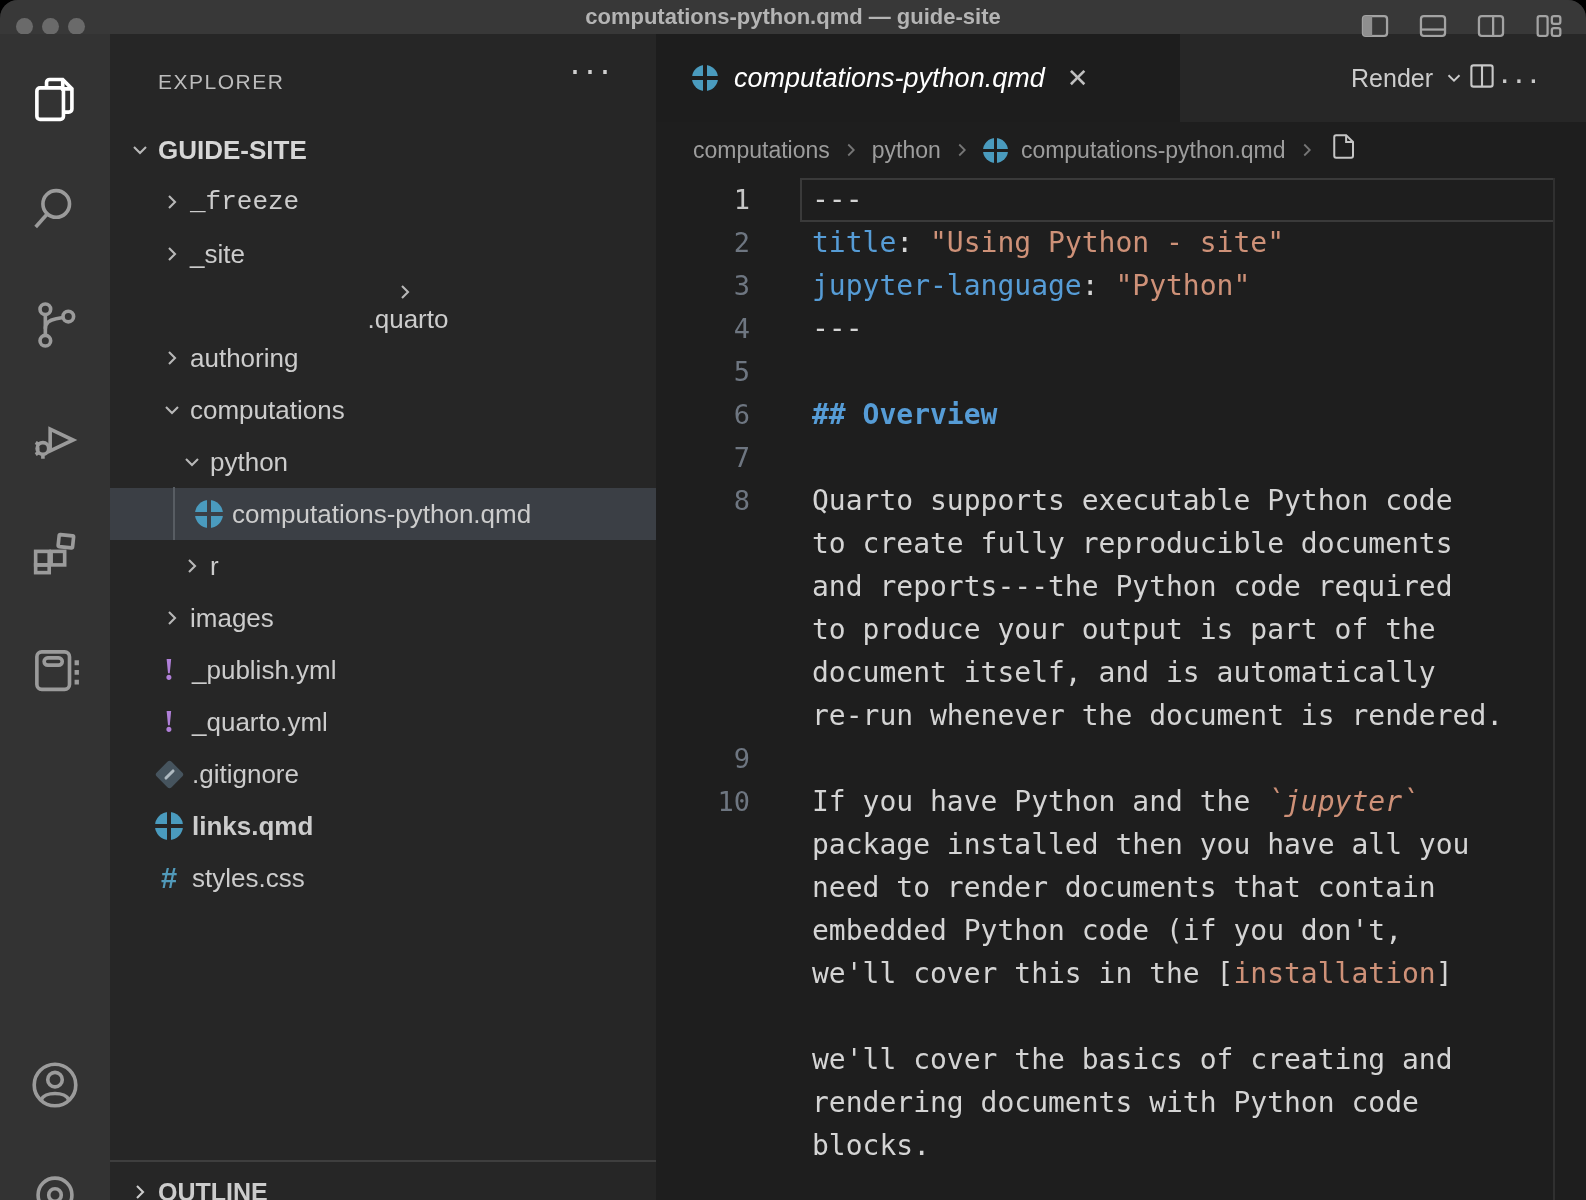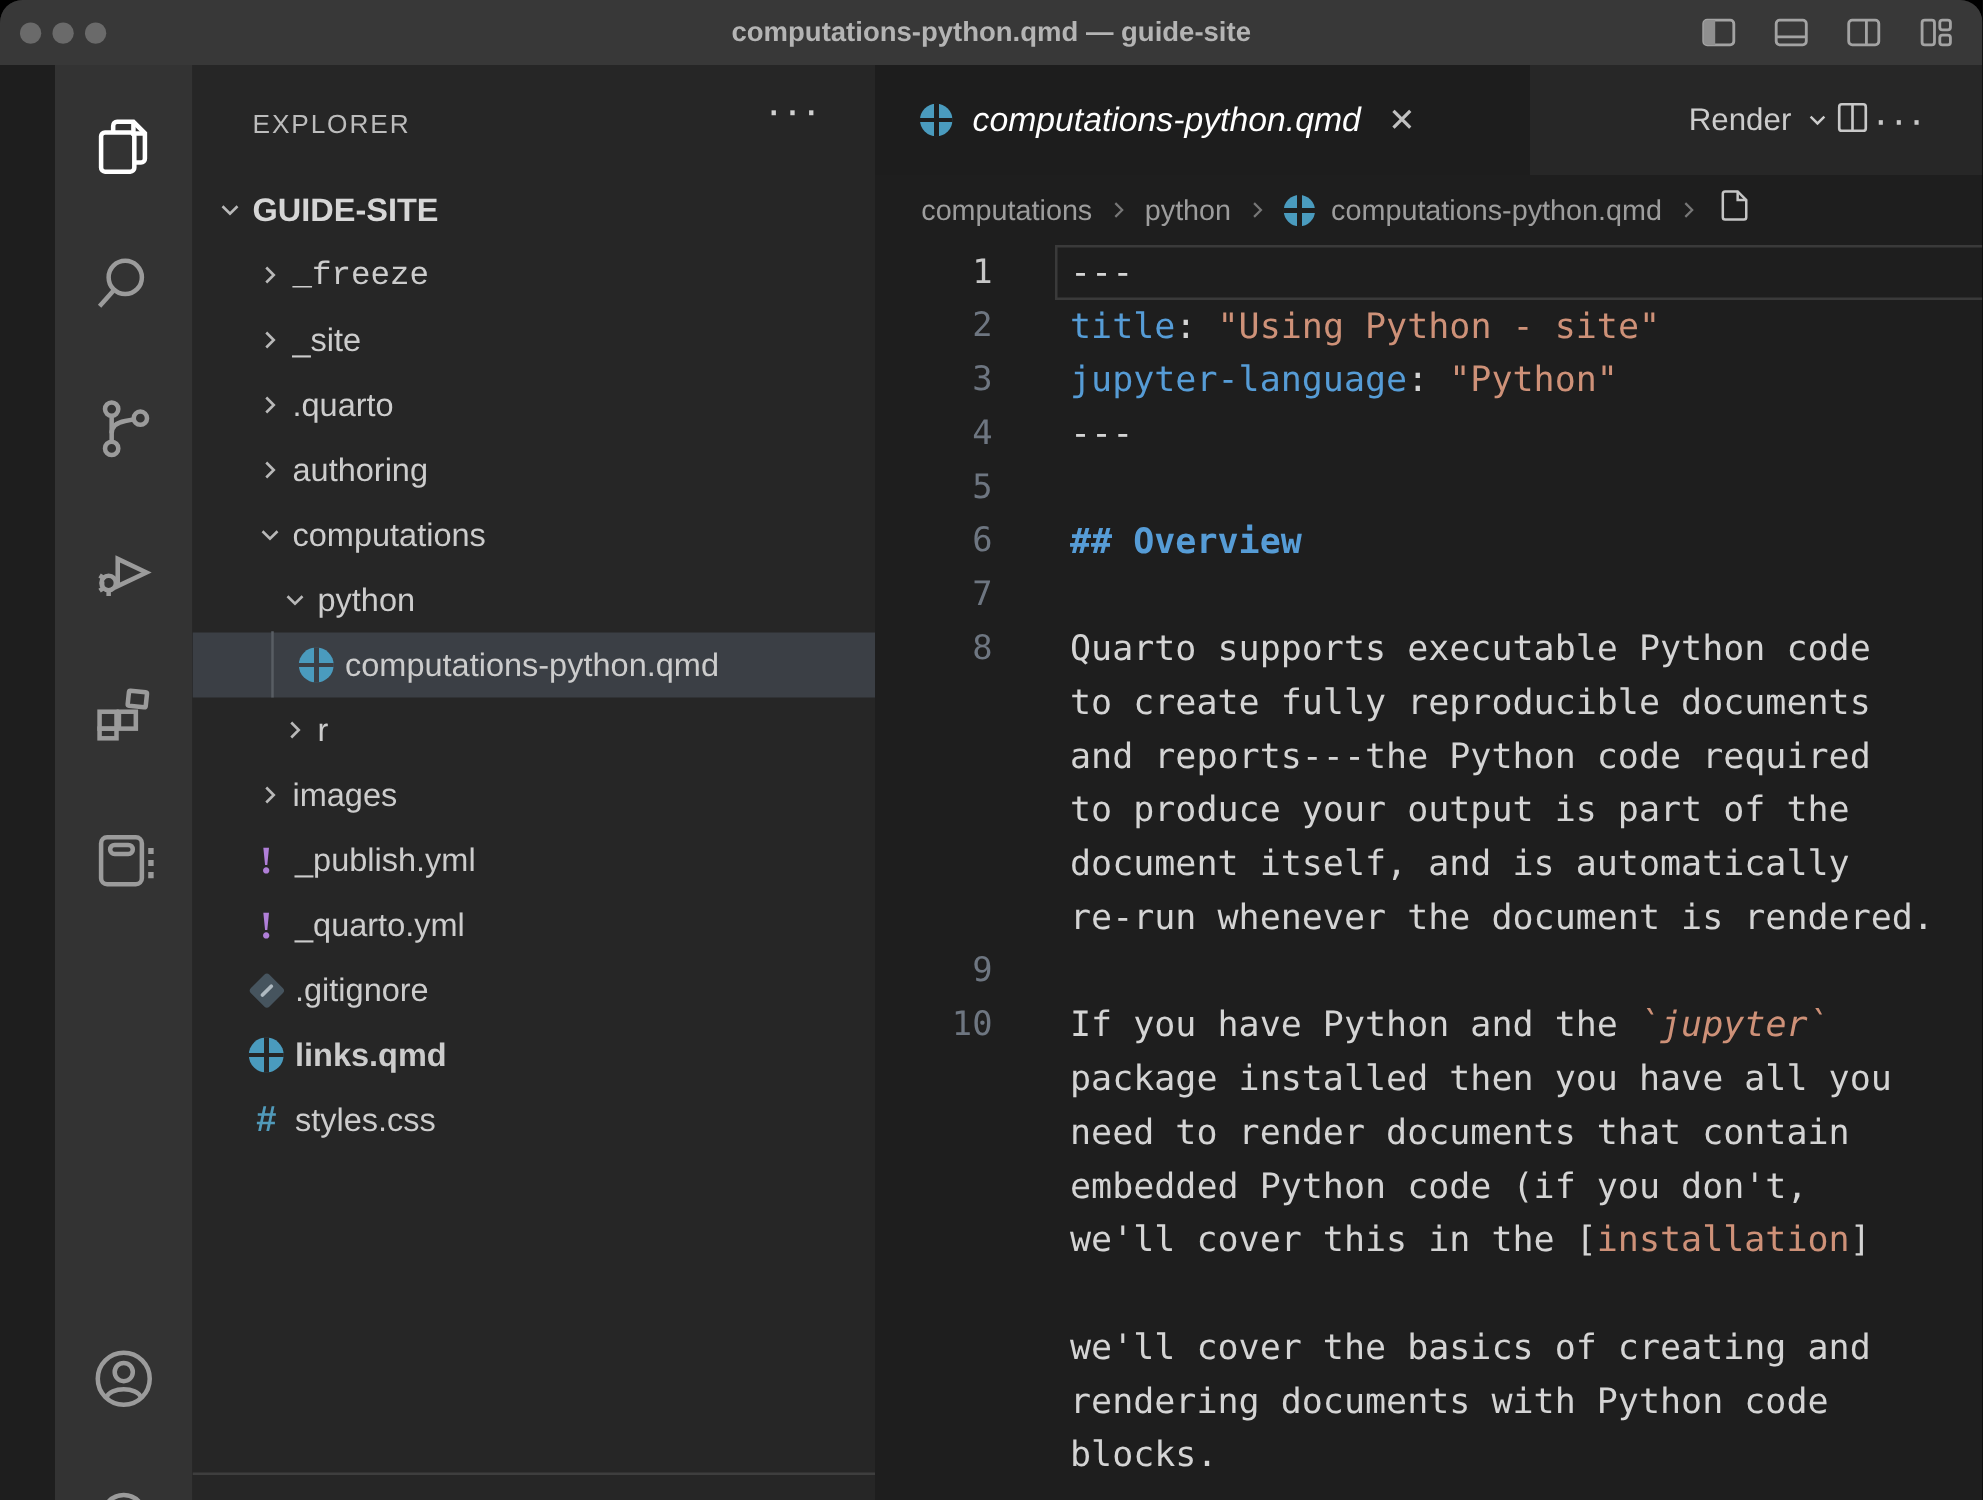--- a/index.html
+++ b/index.html
@@ -1,28 +1,28 @@
 <!DOCTYPE html>
 <html><head>
 <meta charset="utf-8">
 <style>
   html,body{margin:0;padding:0;background:#000;}
   body{width:1586px;height:1200px;overflow:hidden;font-family:"Liberation Sans",sans-serif;-webkit-font-smoothing:antialiased;}
   .window{width:1586px;height:1200px;border-radius:18px 18px 0 0;overflow:hidden;background:#1e1e1e;display:flex;flex-direction:column;}
 
   
-  .titlebar{height:52px;background:#383838;position:relative;display:flex;align-items:center;flex-shrink:0;}
+  .titlebar{height:34px;background:#383838;position:relative;display:flex;align-items:center;flex-shrink:0;}
   .lights{position:absolute;left:16px;top:0;height:52px;display:flex;align-items:center;gap:9px;}
   .light{width:17px;height:17px;border-radius:50%;background:#6a6a6a;}
   .win-title{flex:1;text-align:center;color:#b4b4b4;font-size:22px;font-weight:bold;}
   .layout-icons{position:absolute;right:20px;top:0;height:52px;display:flex;align-items:center;gap:24px;}
   .layout-icons svg{display:block;}
 
   
-  .main{flex:1;display:flex;min-height:0;margin-left:44px;}
+  .main{flex:1;display:flex;min-height:0;}
 
   
   .activitybar{width:110px;background:#333333;position:relative;flex-shrink:0;}
   .ab-icon{position:absolute;left:26px;width:58px;height:58px;}
   .ab-icon svg{display:block;}
 
   
   .sidebar{width:546px;background:#262626;position:relative;flex-shrink:0;overflow:hidden;}
   .sb-title{position:absolute;left:48px;top:36px;font-size:21px;letter-spacing:1.5px;color:#bcbcbc;}
   .sb-more{position:absolute;right:42px;top:18px;color:#d0d0d0;font-size:36px;letter-spacing:3px;line-height:1;}
@@ -201,21 +201,21 @@
             <span>_freeze</span>
           </div>
           <div class="trow" style="padding-left: 50px;">
             <span class="chev">
               <svg width="26" height="26" viewBox="0 0 16 16" fill="none" stroke="#b8b8b8" stroke-width="1.4" style="">
                 <path d="M6 4 l4 4 -4 4"></path>
               </svg>
             </span>
             <span>_site</span>
           </div>
-          <div class="trow" style="padding-left: 50px;">
+          <div class="trow" style="padding-left: 50px; flex-direction: column;">
             <span class="chev">
               <svg width="26" height="26" viewBox="0 0 16 16" fill="none" stroke="#b8b8b8" stroke-width="1.4" style="">
                 <path d="M6 4 l4 4 -4 4"></path>
               </svg>
             </span>
             <span>.quarto</span>
           </div>
           <div class="trow" style="padding-left: 50px;">
             <span class="chev">
               <svg width="26" height="26" viewBox="0 0 16 16" fill="none" stroke="#b8b8b8" stroke-width="1.4" style="">

